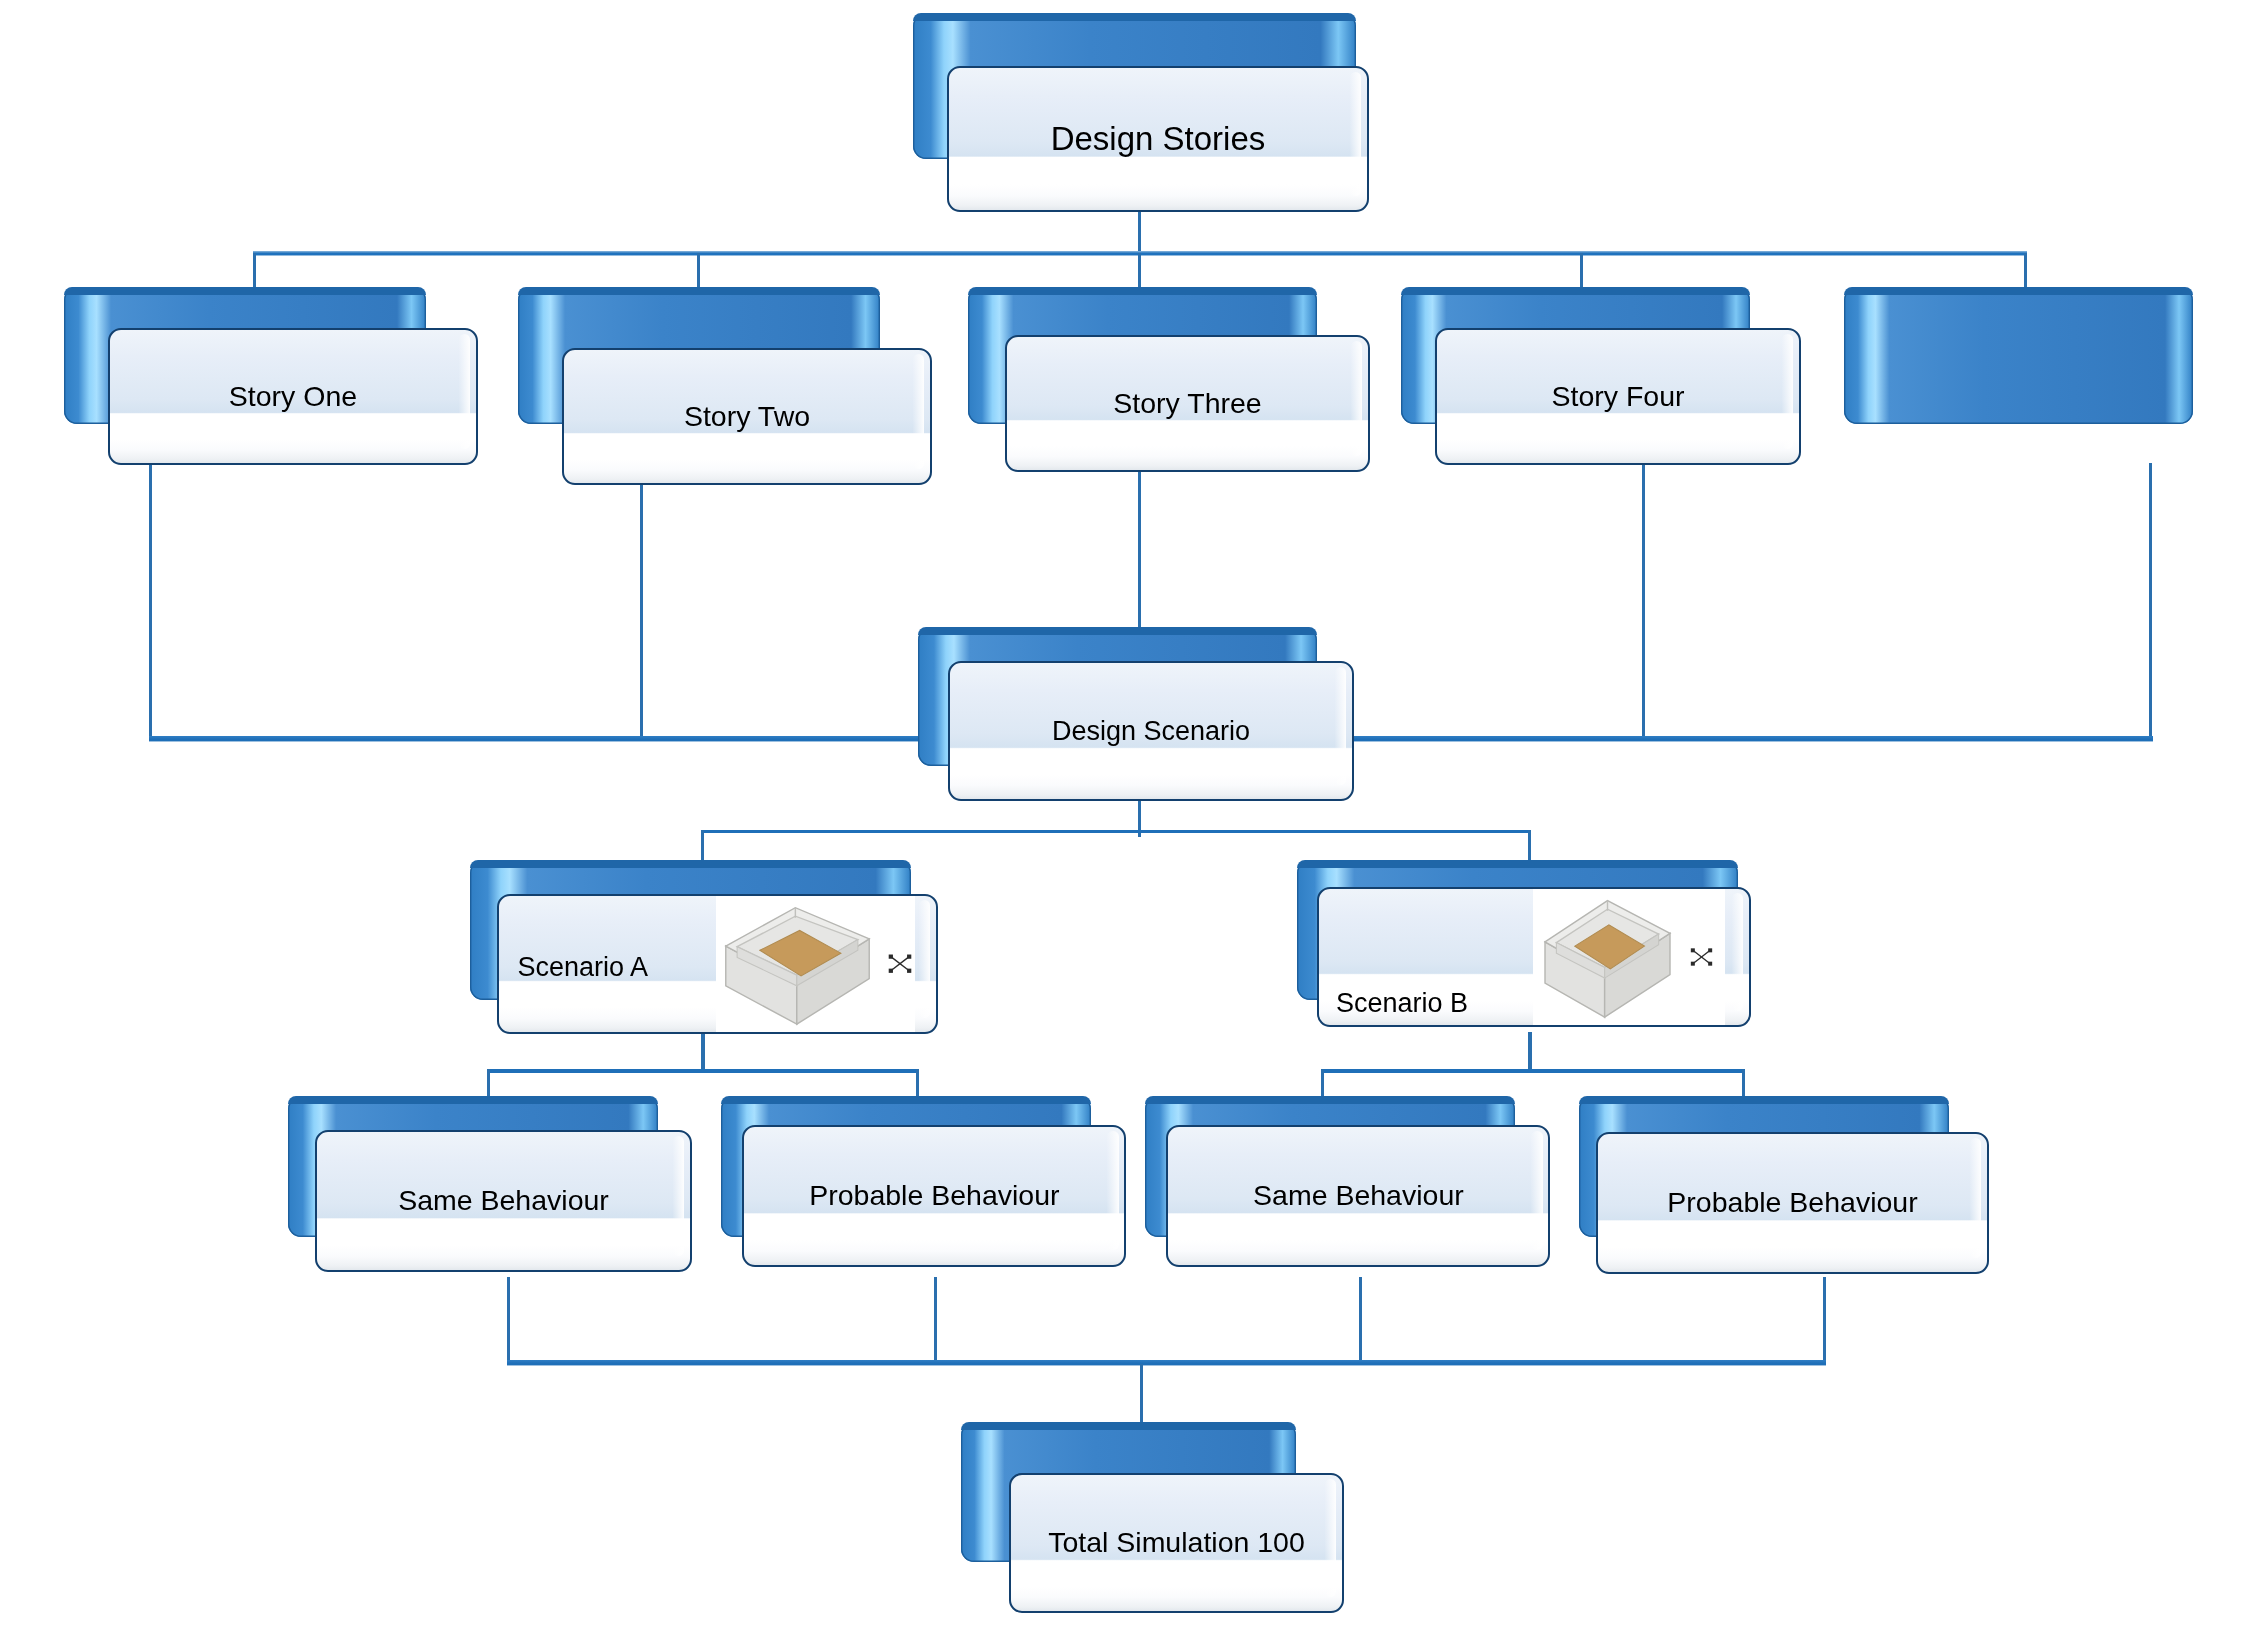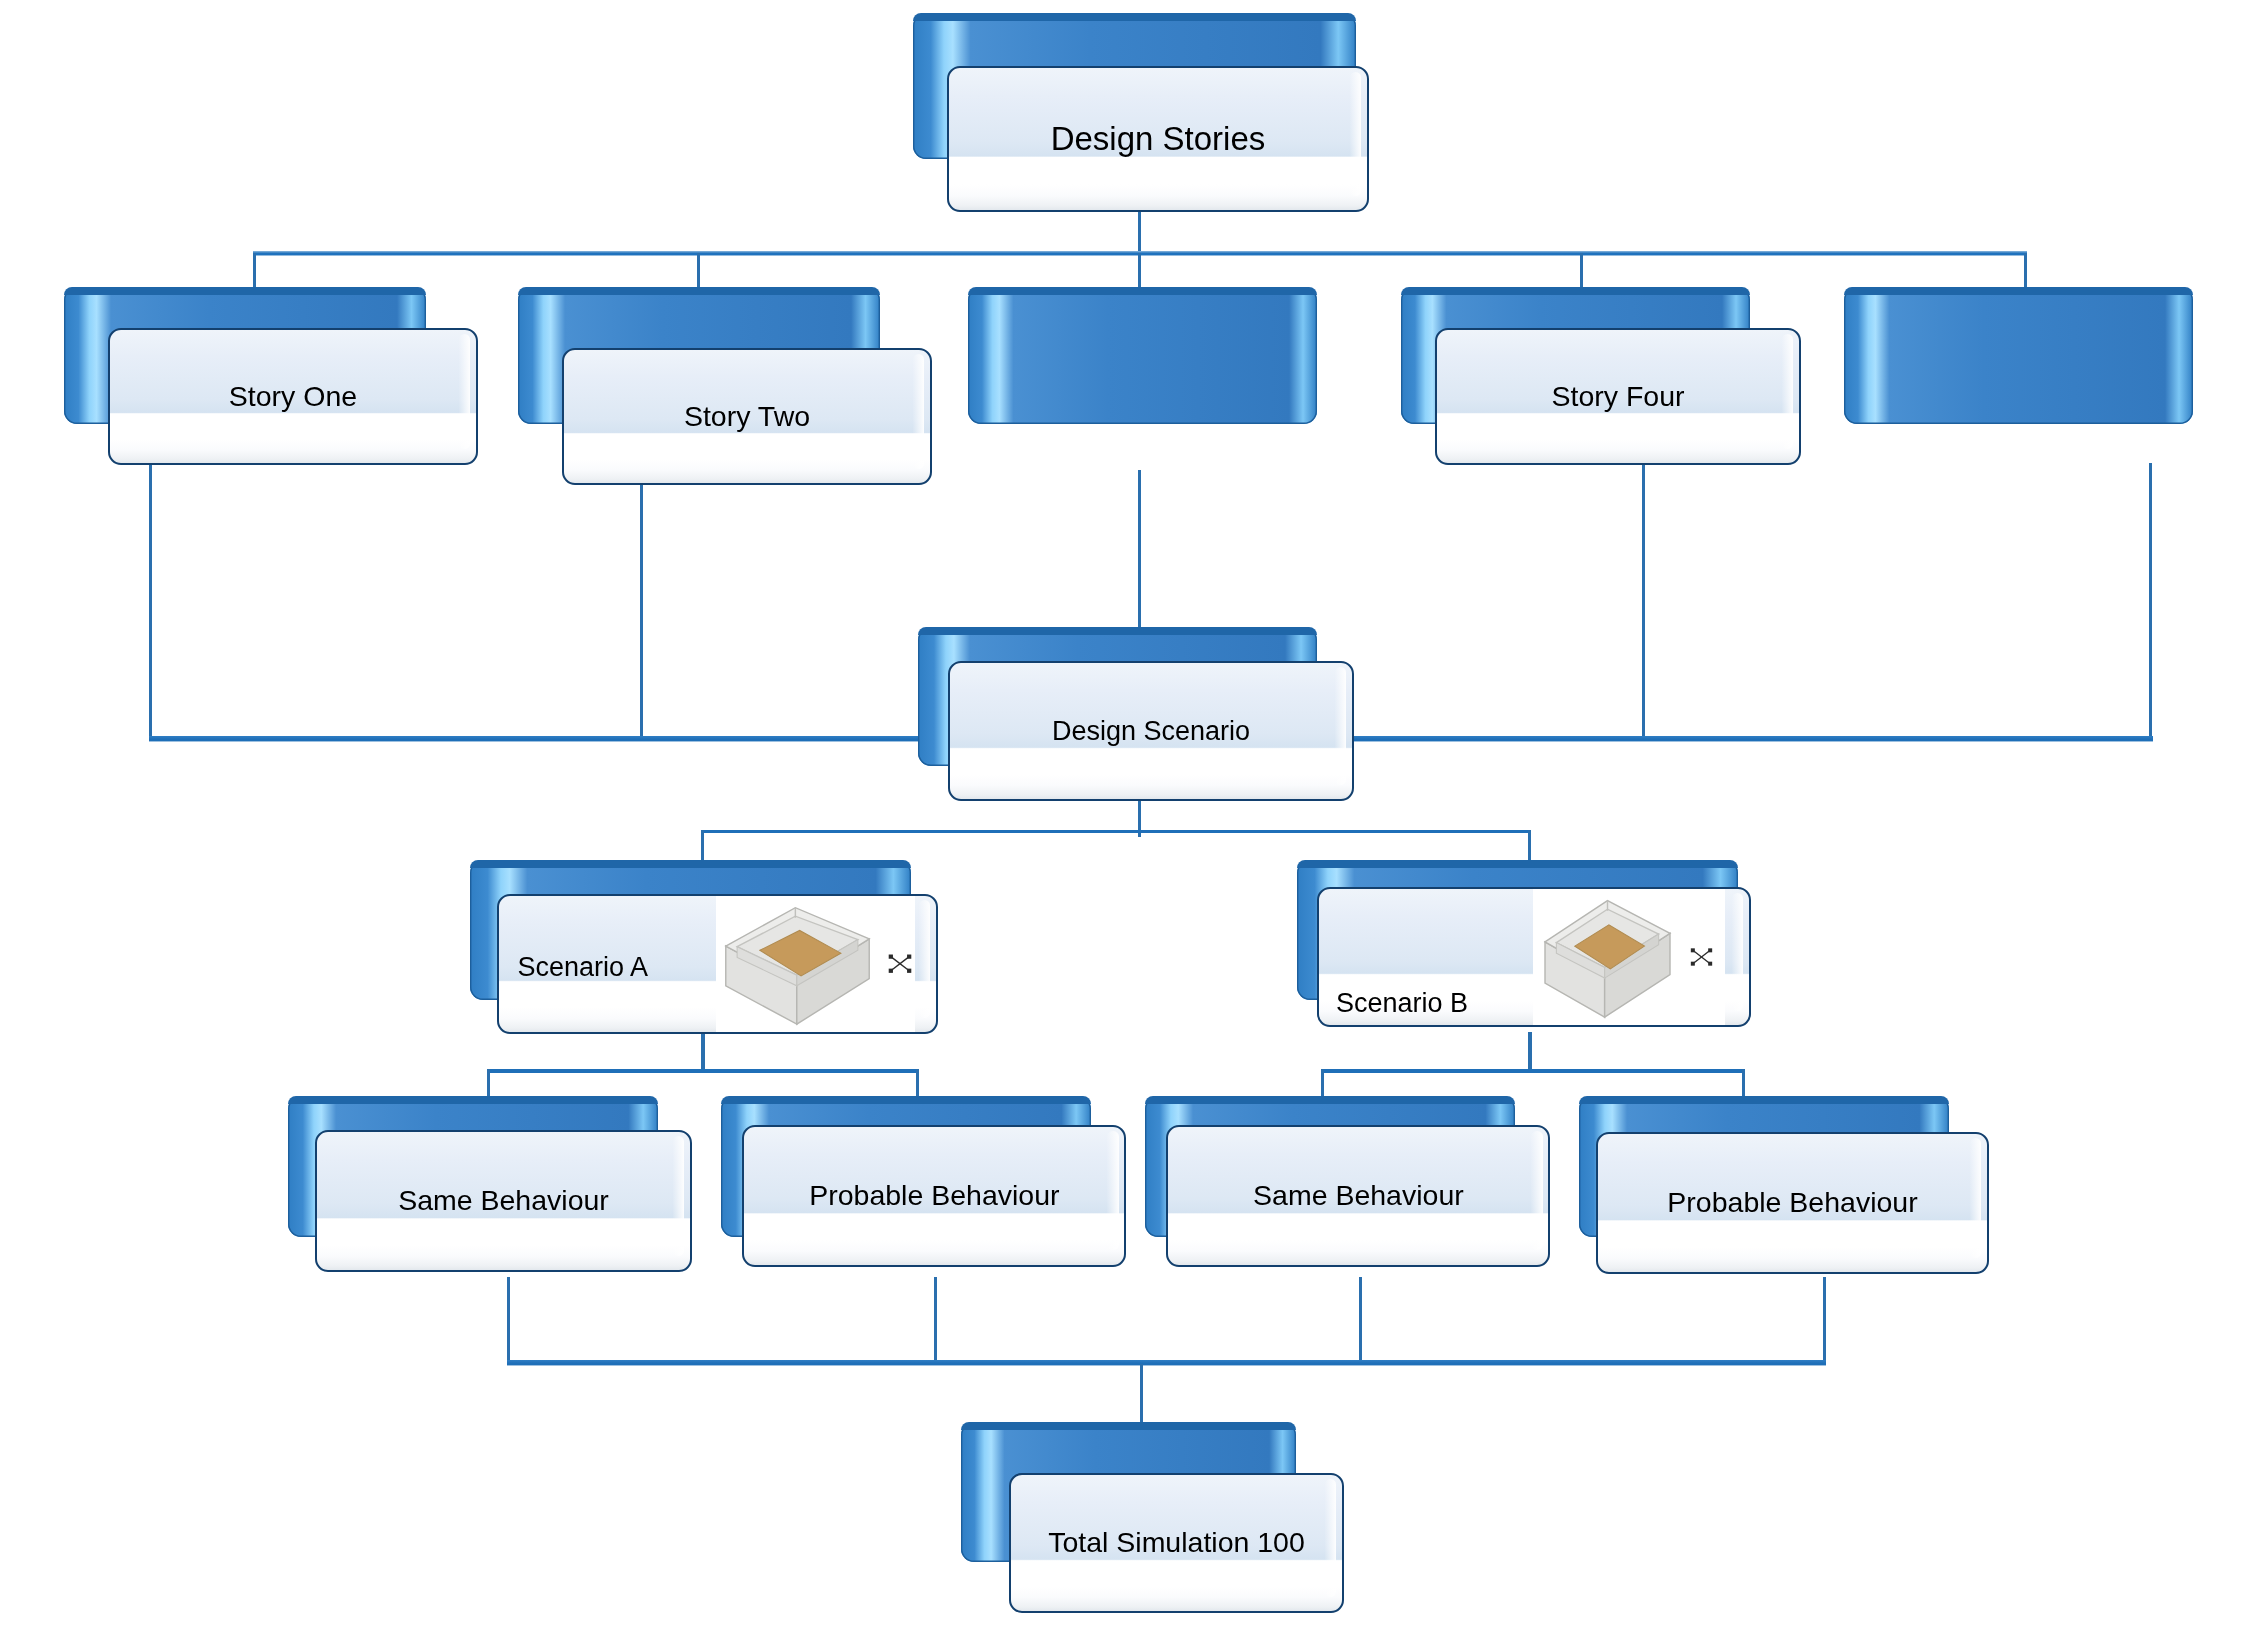--- a/index.html
+++ b/index.html
@@ -212,20 +212,23 @@
       <div class="plate-top"></div>
     </div>
     <div class="card" style="left:44px; top:41px; width:370px; height:137px;">
       <div class="card-label">Story One</div>
     </div>
   </div>
 
   <div class="node sz-story" style="left:968px; top:287px; width:420px; height:187px;">
     <div class="plate" style="width:349px; height:137px;">
       <div class="plate-top"></div>
+    </div>
+    <div class="card" style="left:37px; top:48px; width:365px; height:137px;">
+      <div class="card-label">Story Three</div>
     </div>
   </div>
 
   <div class="node sz-story" style="left:1401px; top:287px; width:420px; height:179px;">
     <div class="plate" style="width:349px; height:137px;">
       <div class="plate-top"></div>
     </div>
     <div class="card" style="left:34px; top:41px; width:366px; height:137px;">
       <div class="card-label">Story Four</div>
     </div>

